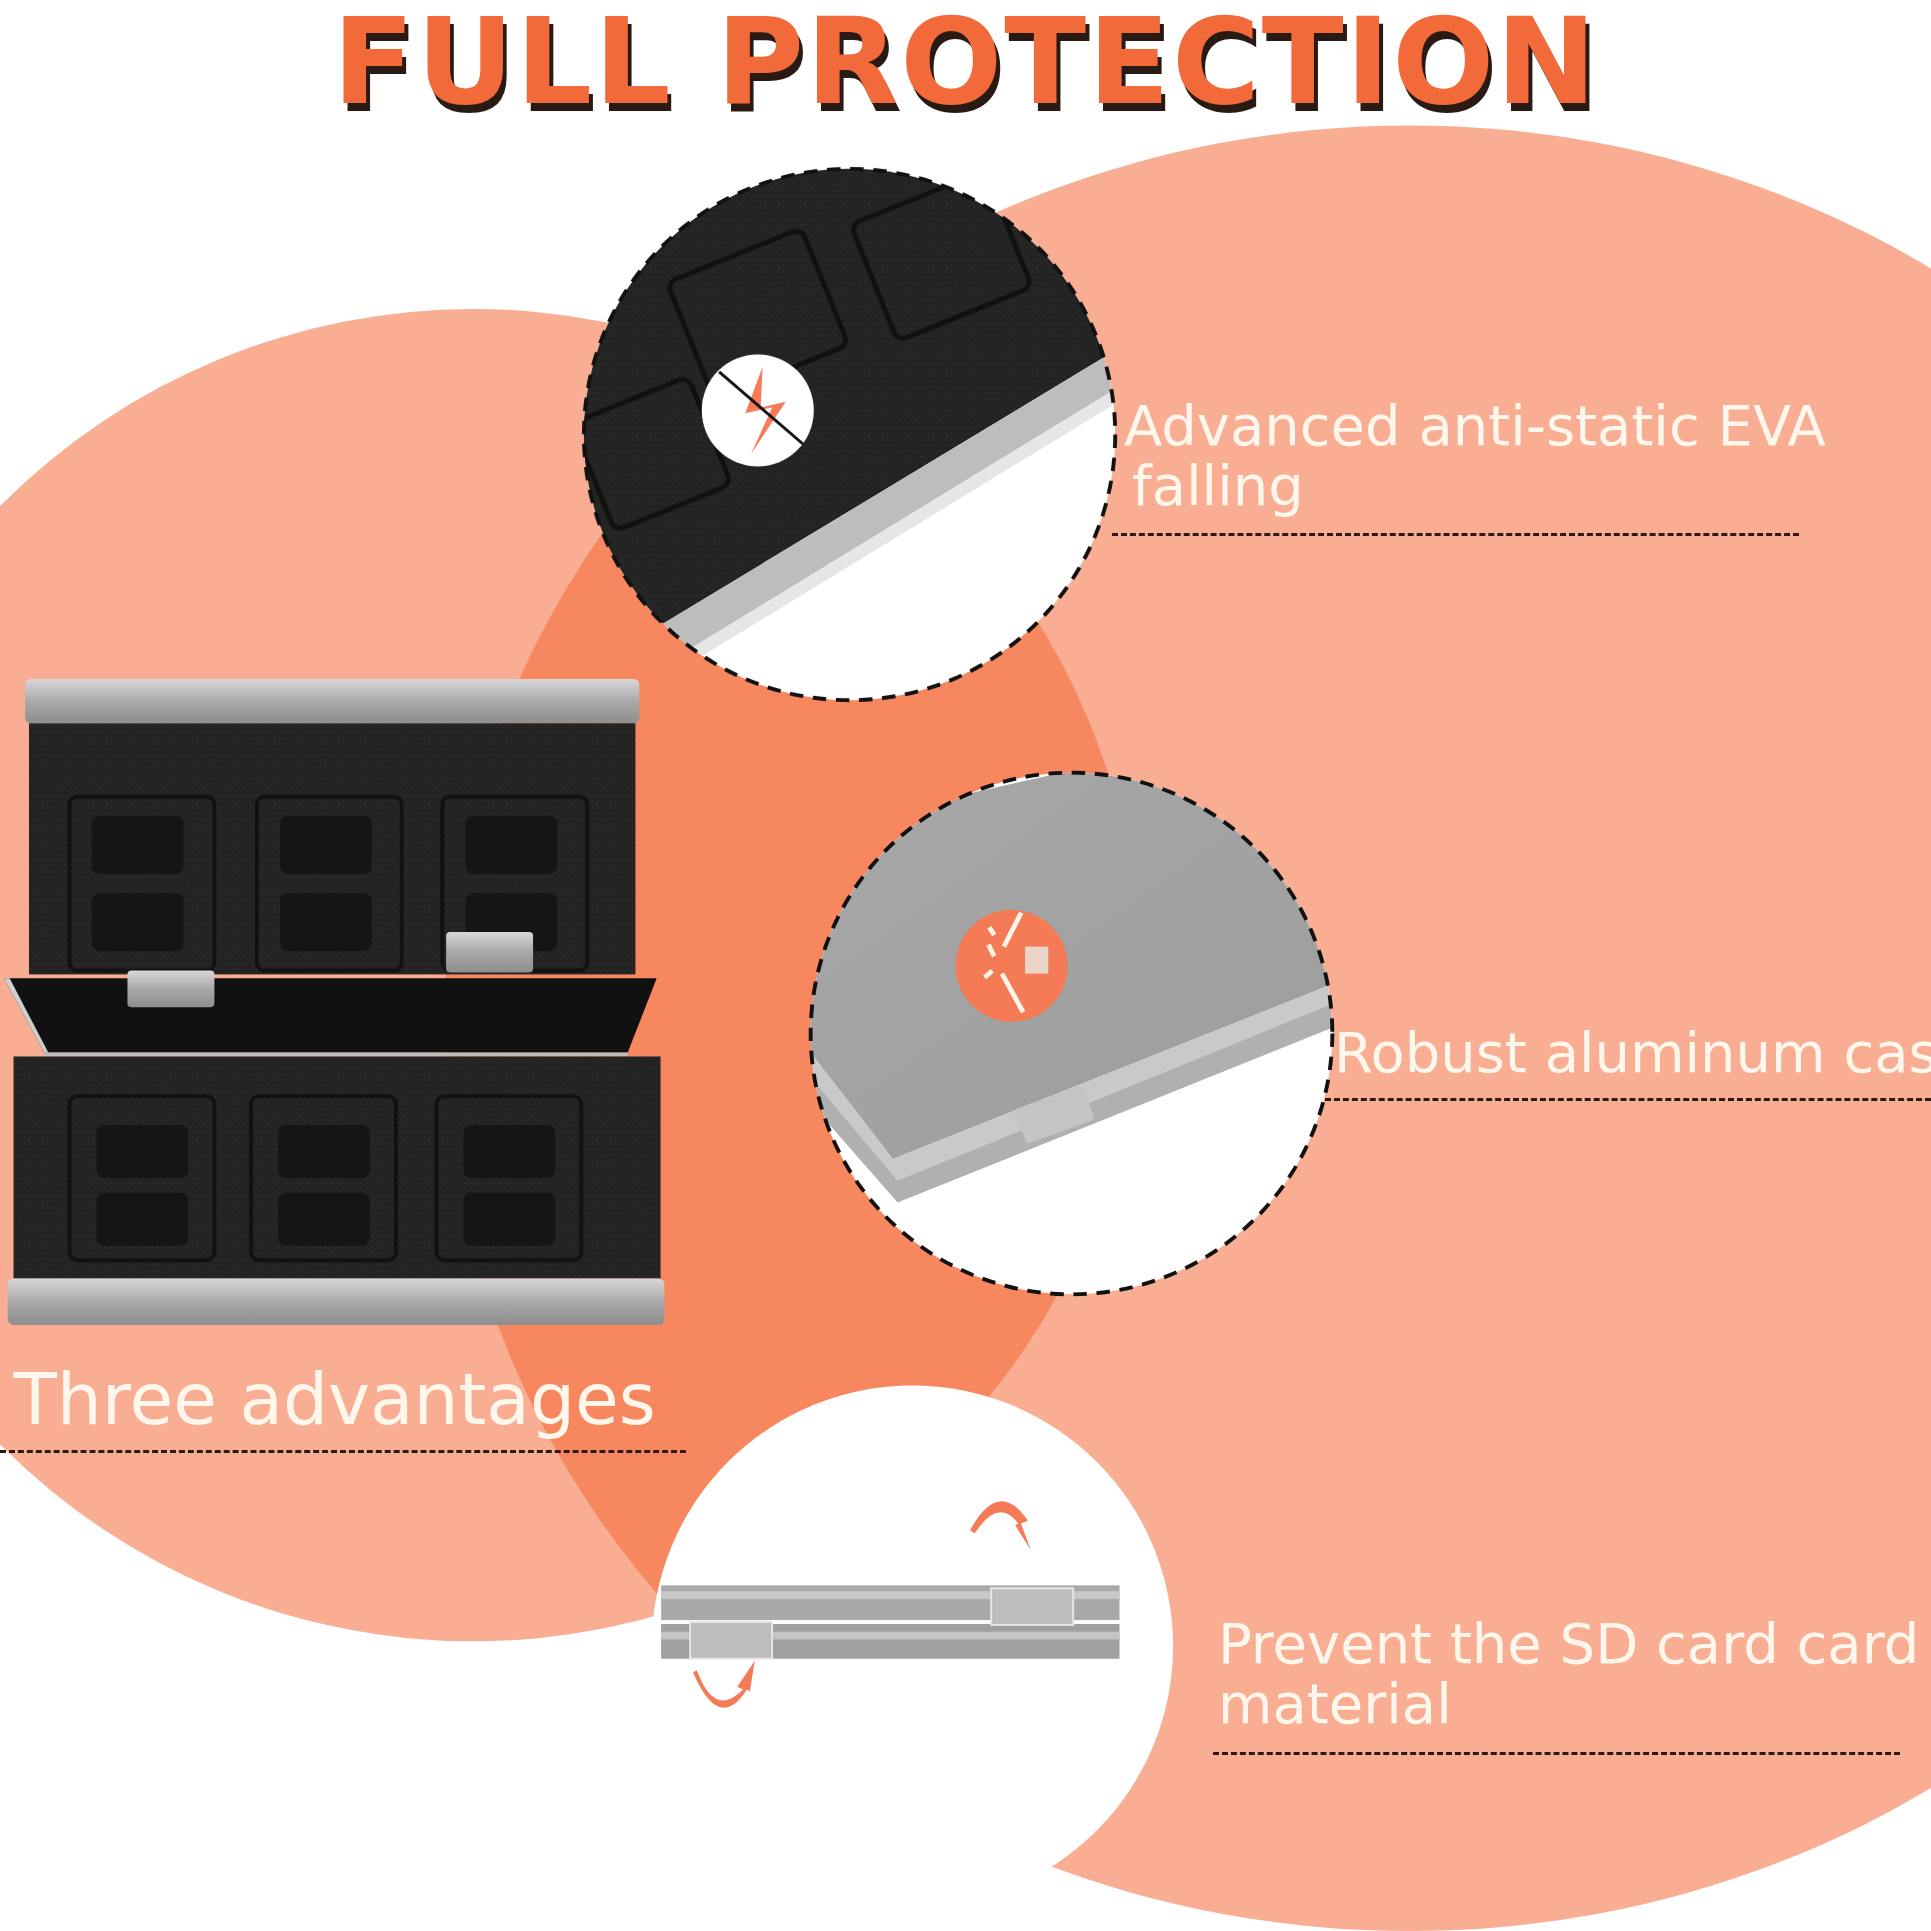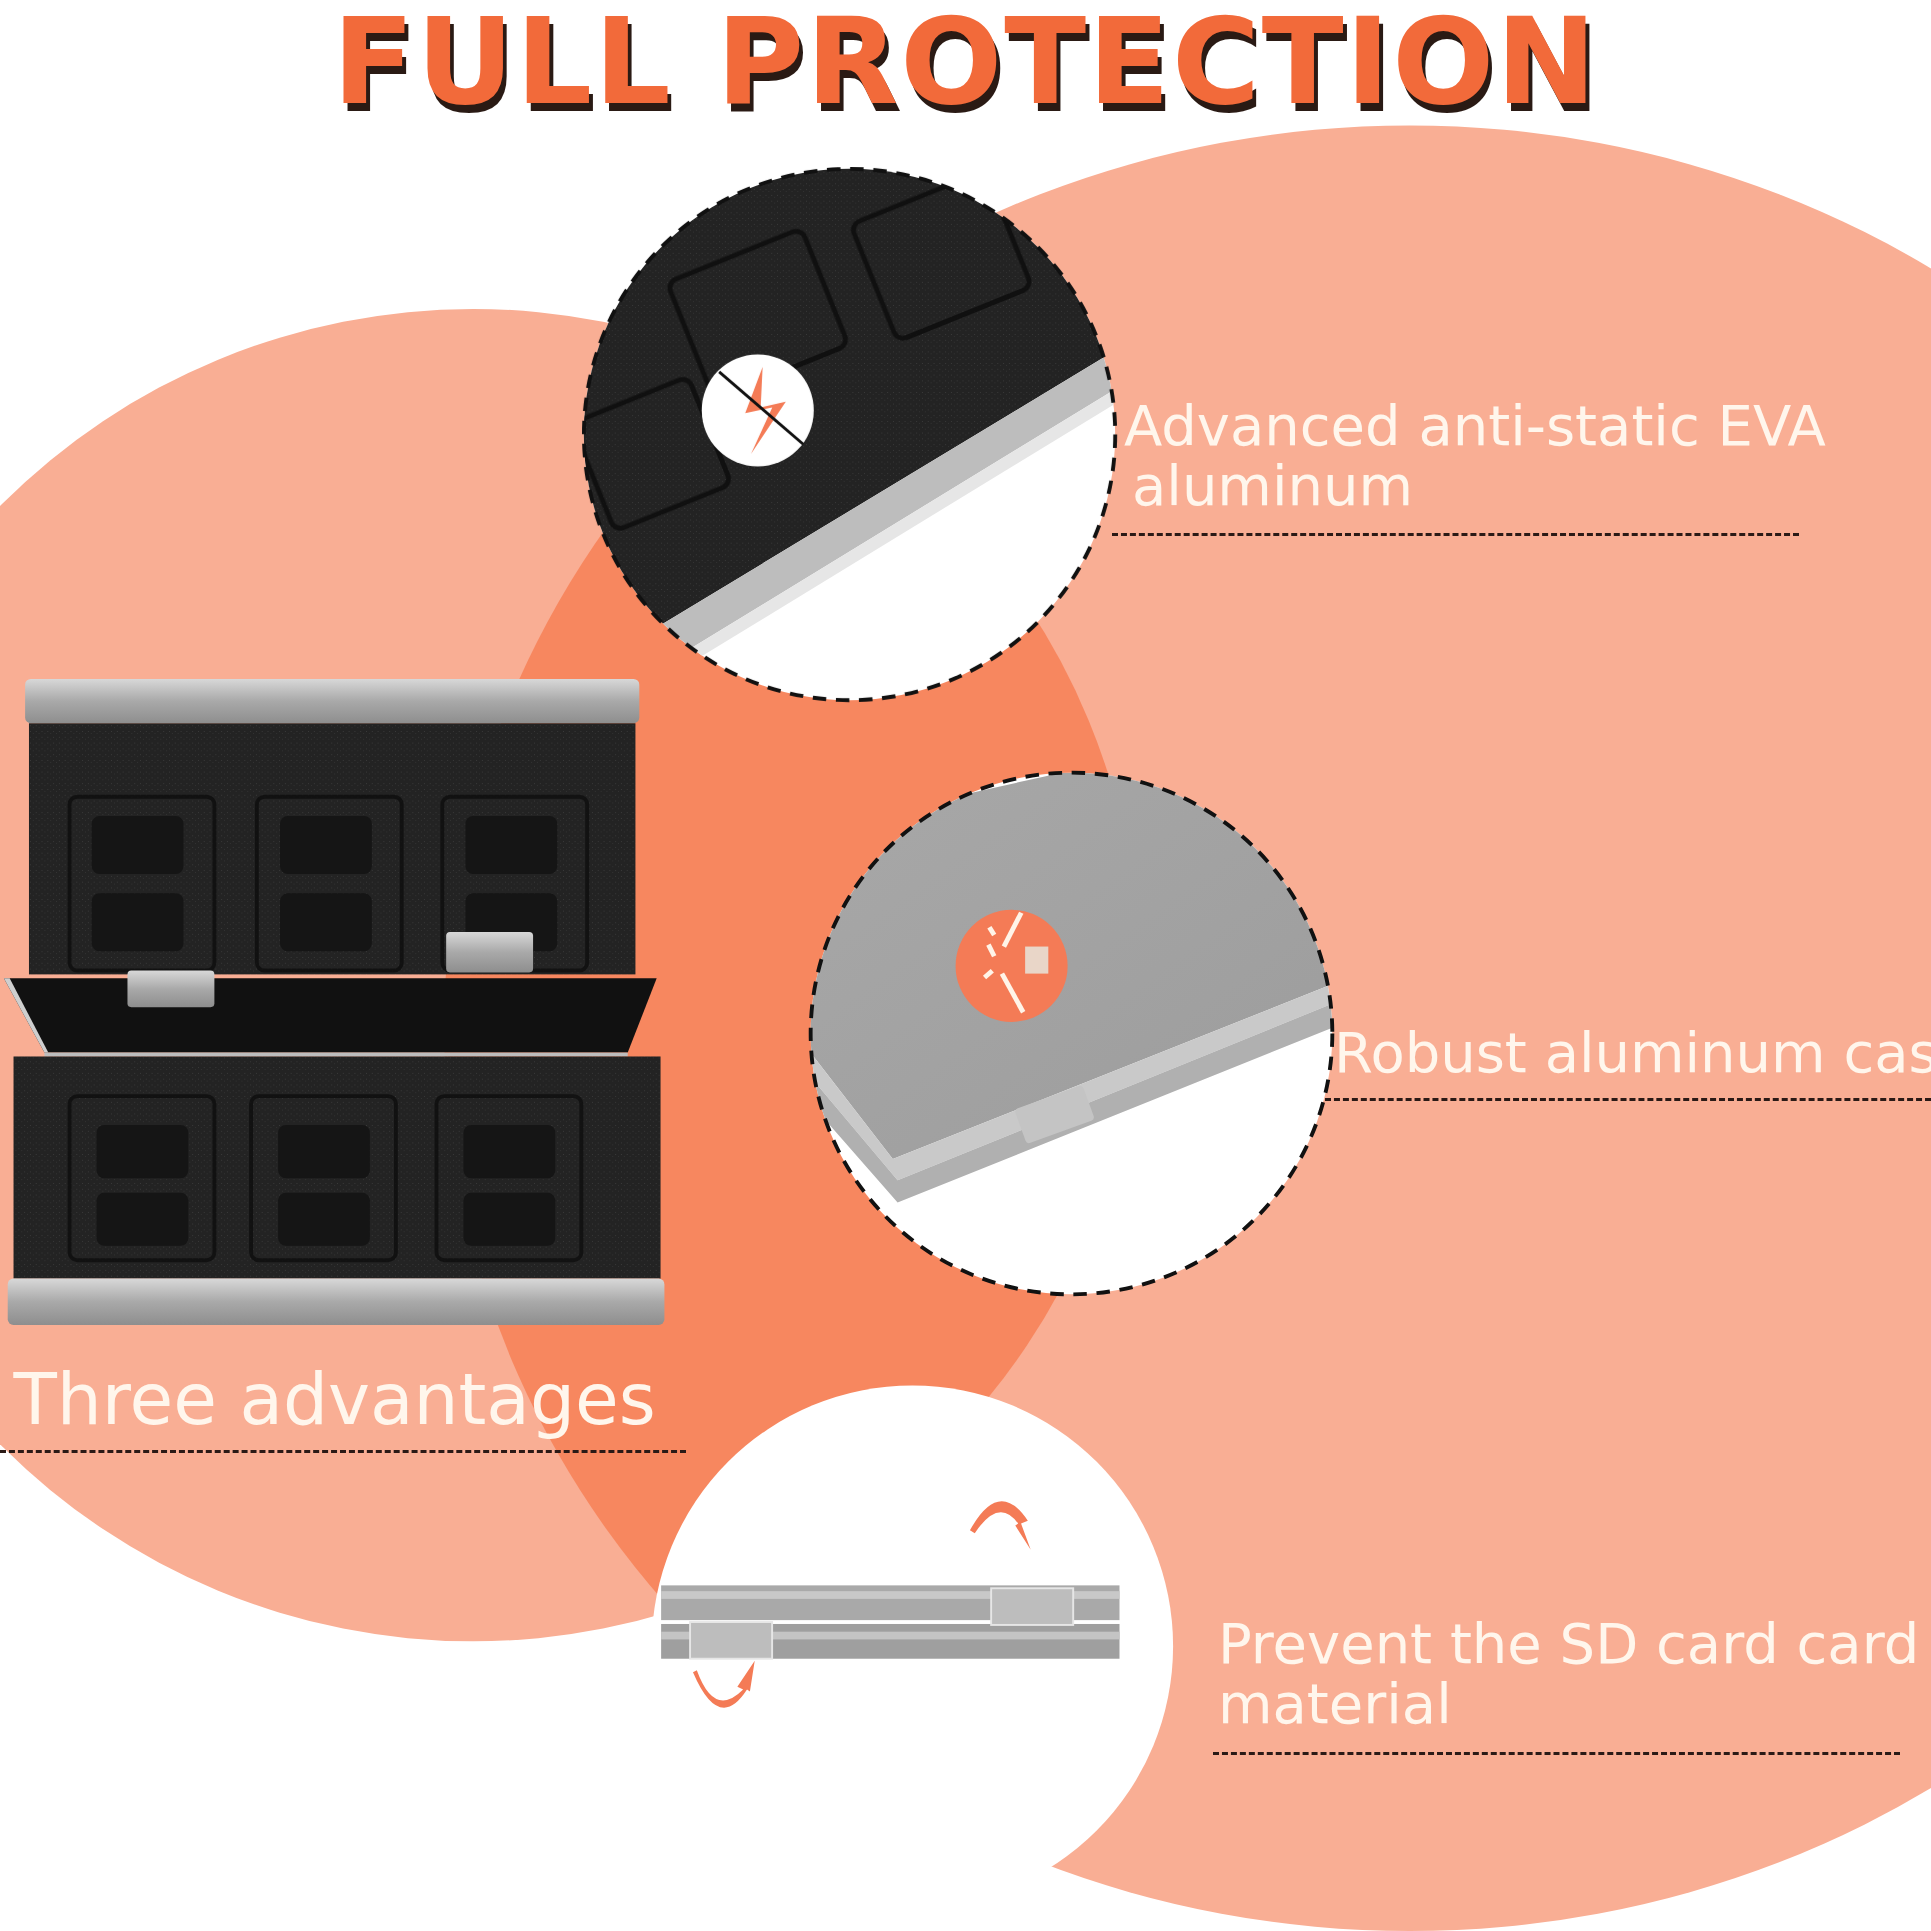--- a/index.html
+++ b/index.html
@@ -155,21 +155,21 @@
   <g fill="#F47B56">
     <path d="M345,165 Q375,110 405,155 L398,158 L408,185 L392,160 L395,158 Q375,130 350,168 Z"></path>
     <path d="M62,310 Q80,360 110,330 L104,327 L122,300 L117,332 L114,330 Q85,375 58,312 Z"></path>
   </g>
 </svg>
 
 <div class="section-label" style="left:13.5px;top:1361px">Three advantages</div>
 <div class="dash" style="left:0;top:1450px;width:686px"></div>
 
 <div class="feature-text" style="left:1124px;top:396px">Advanced anti-static EVA</div>
-<div class="feature-text" style="left:1132px;top:456px">aluminum</div>
+<div class="feature-text" style="left:1132px;top:456px">falling</div>
 <div class="dash" style="left:1112px;top:533px;width:687px"></div>
 
 <div class="feature-text" style="left:1334px;top:1023px">Robust aluminum cas</div>
 <div class="dash" style="left:1325px;top:1098px;width:606px"></div>
 
 <div class="feature-text" style="left:1218px;top:1614px">Prevent the SD card card</div>
 <div class="feature-text" style="left:1218px;top:1674px">material</div>
 <div class="dash" style="left:1213px;top:1752px;width:687px"></div>
 
 

